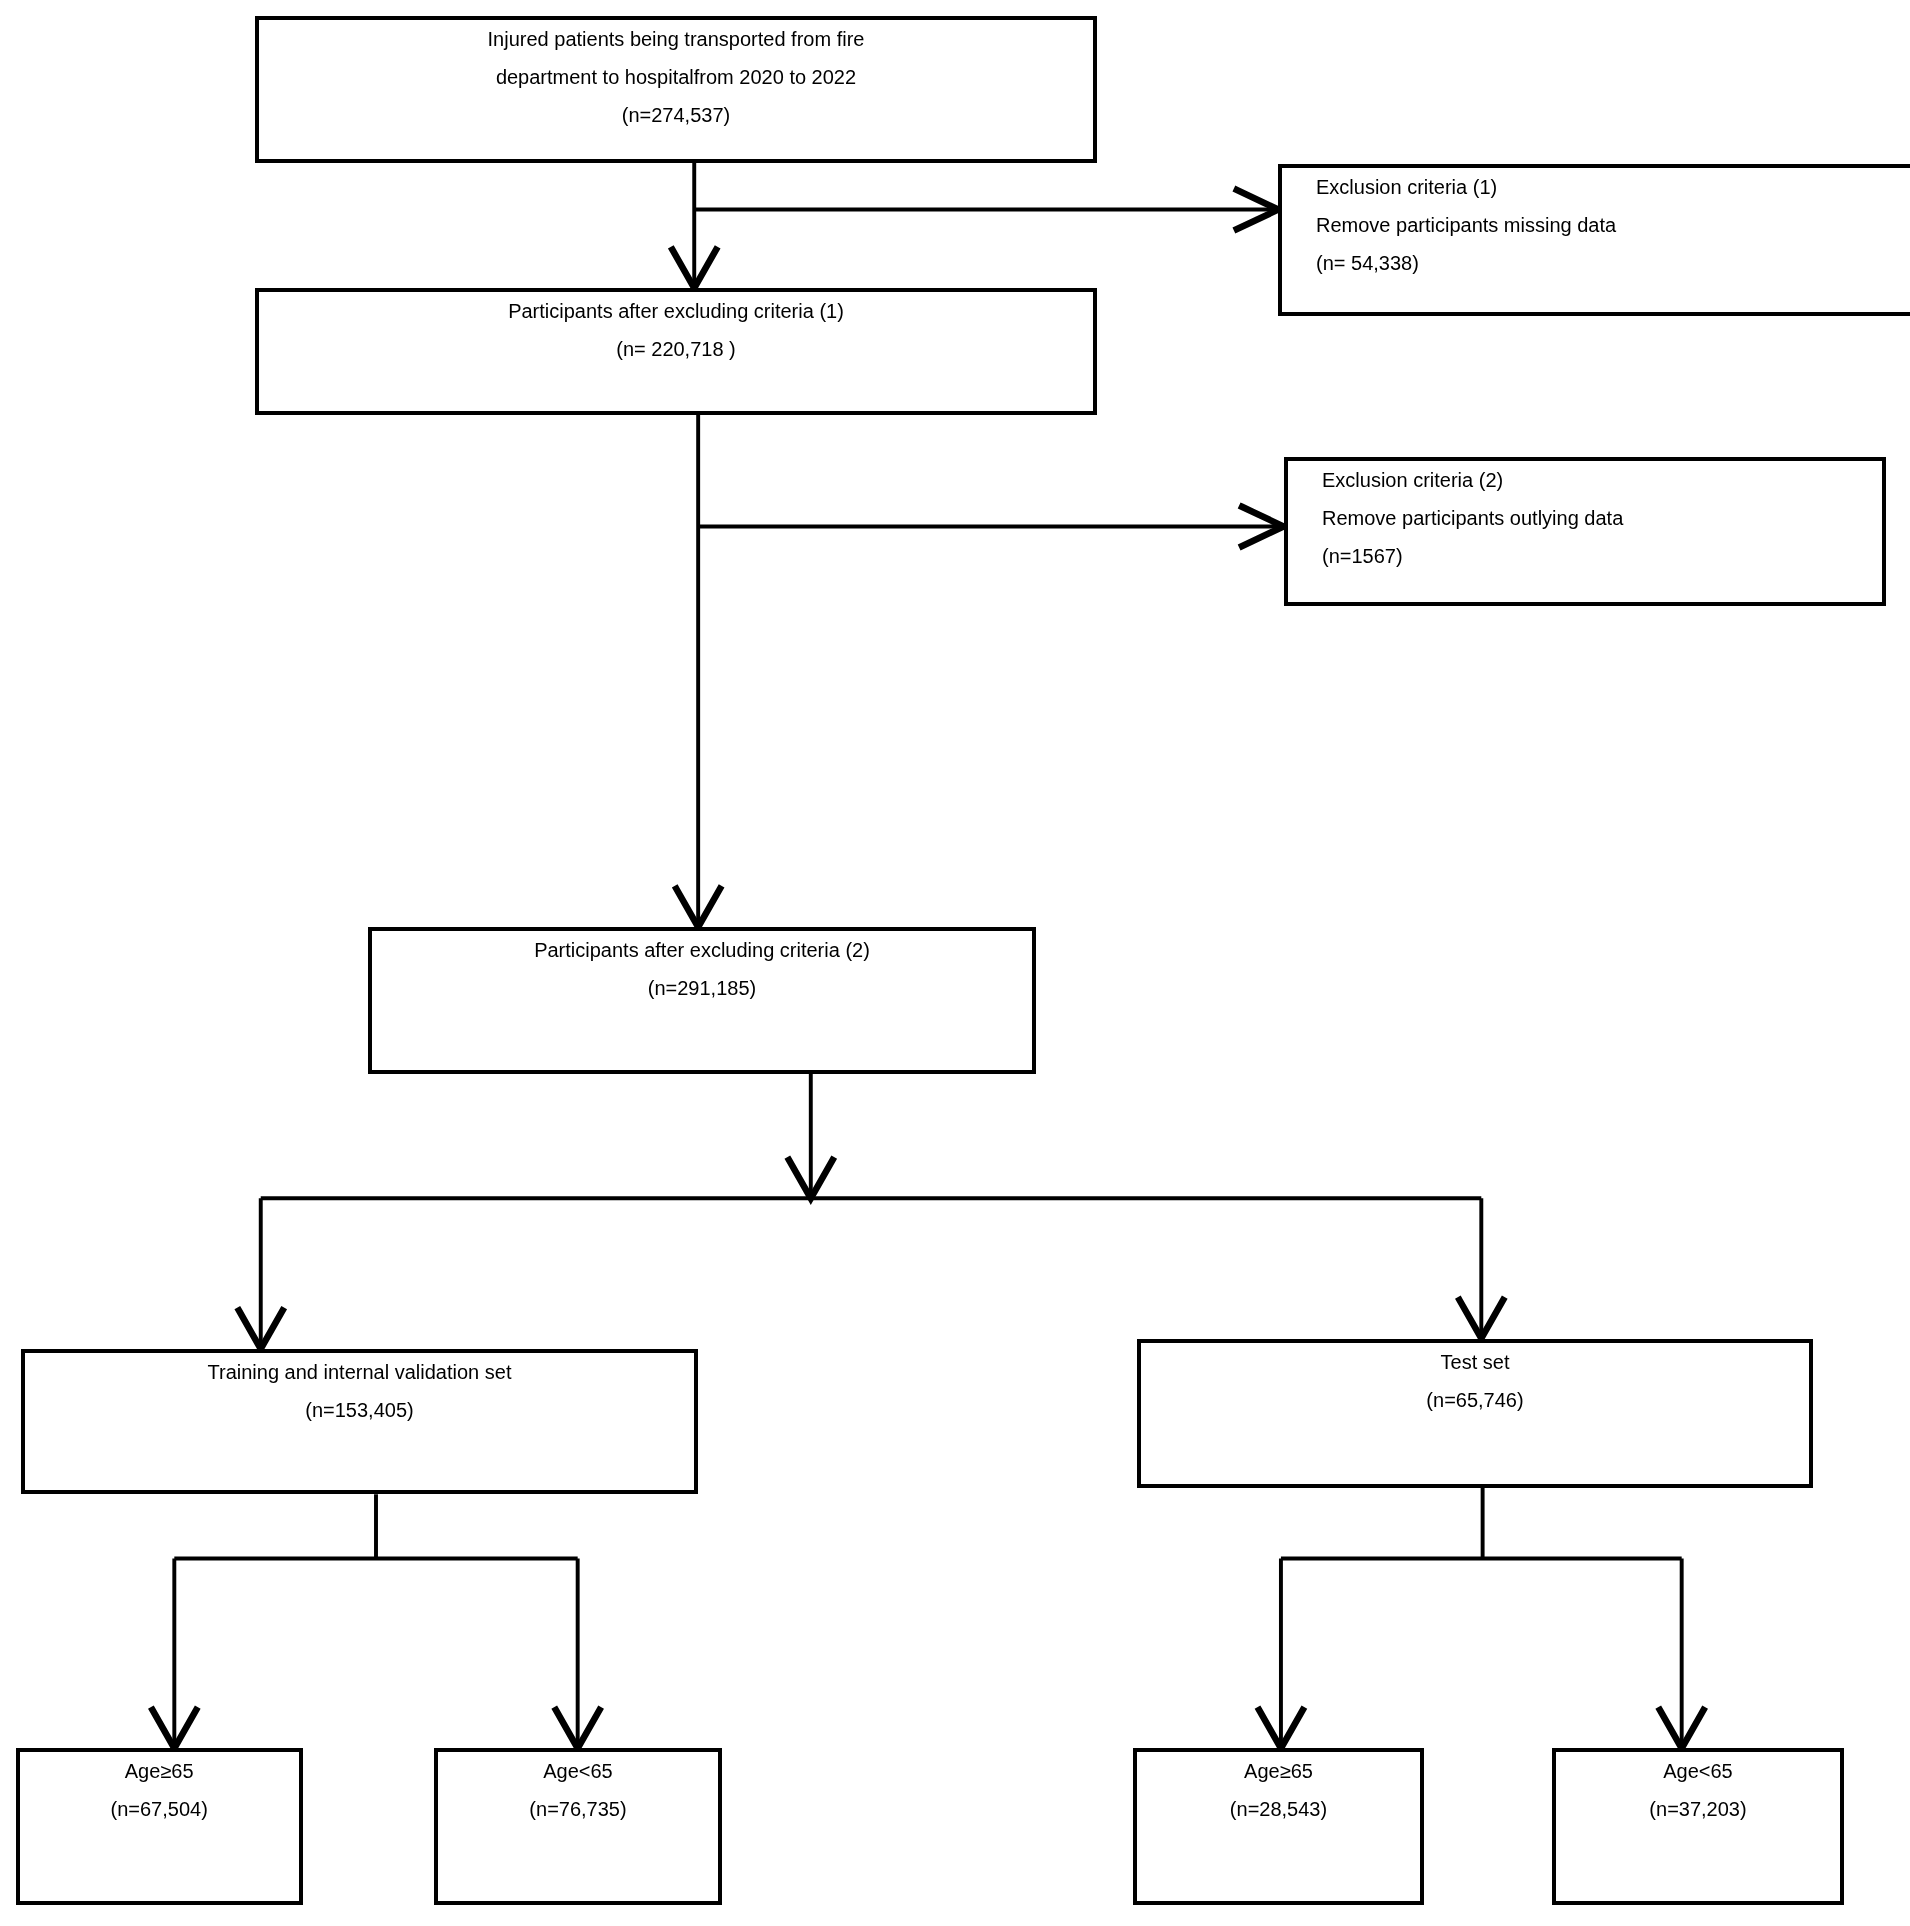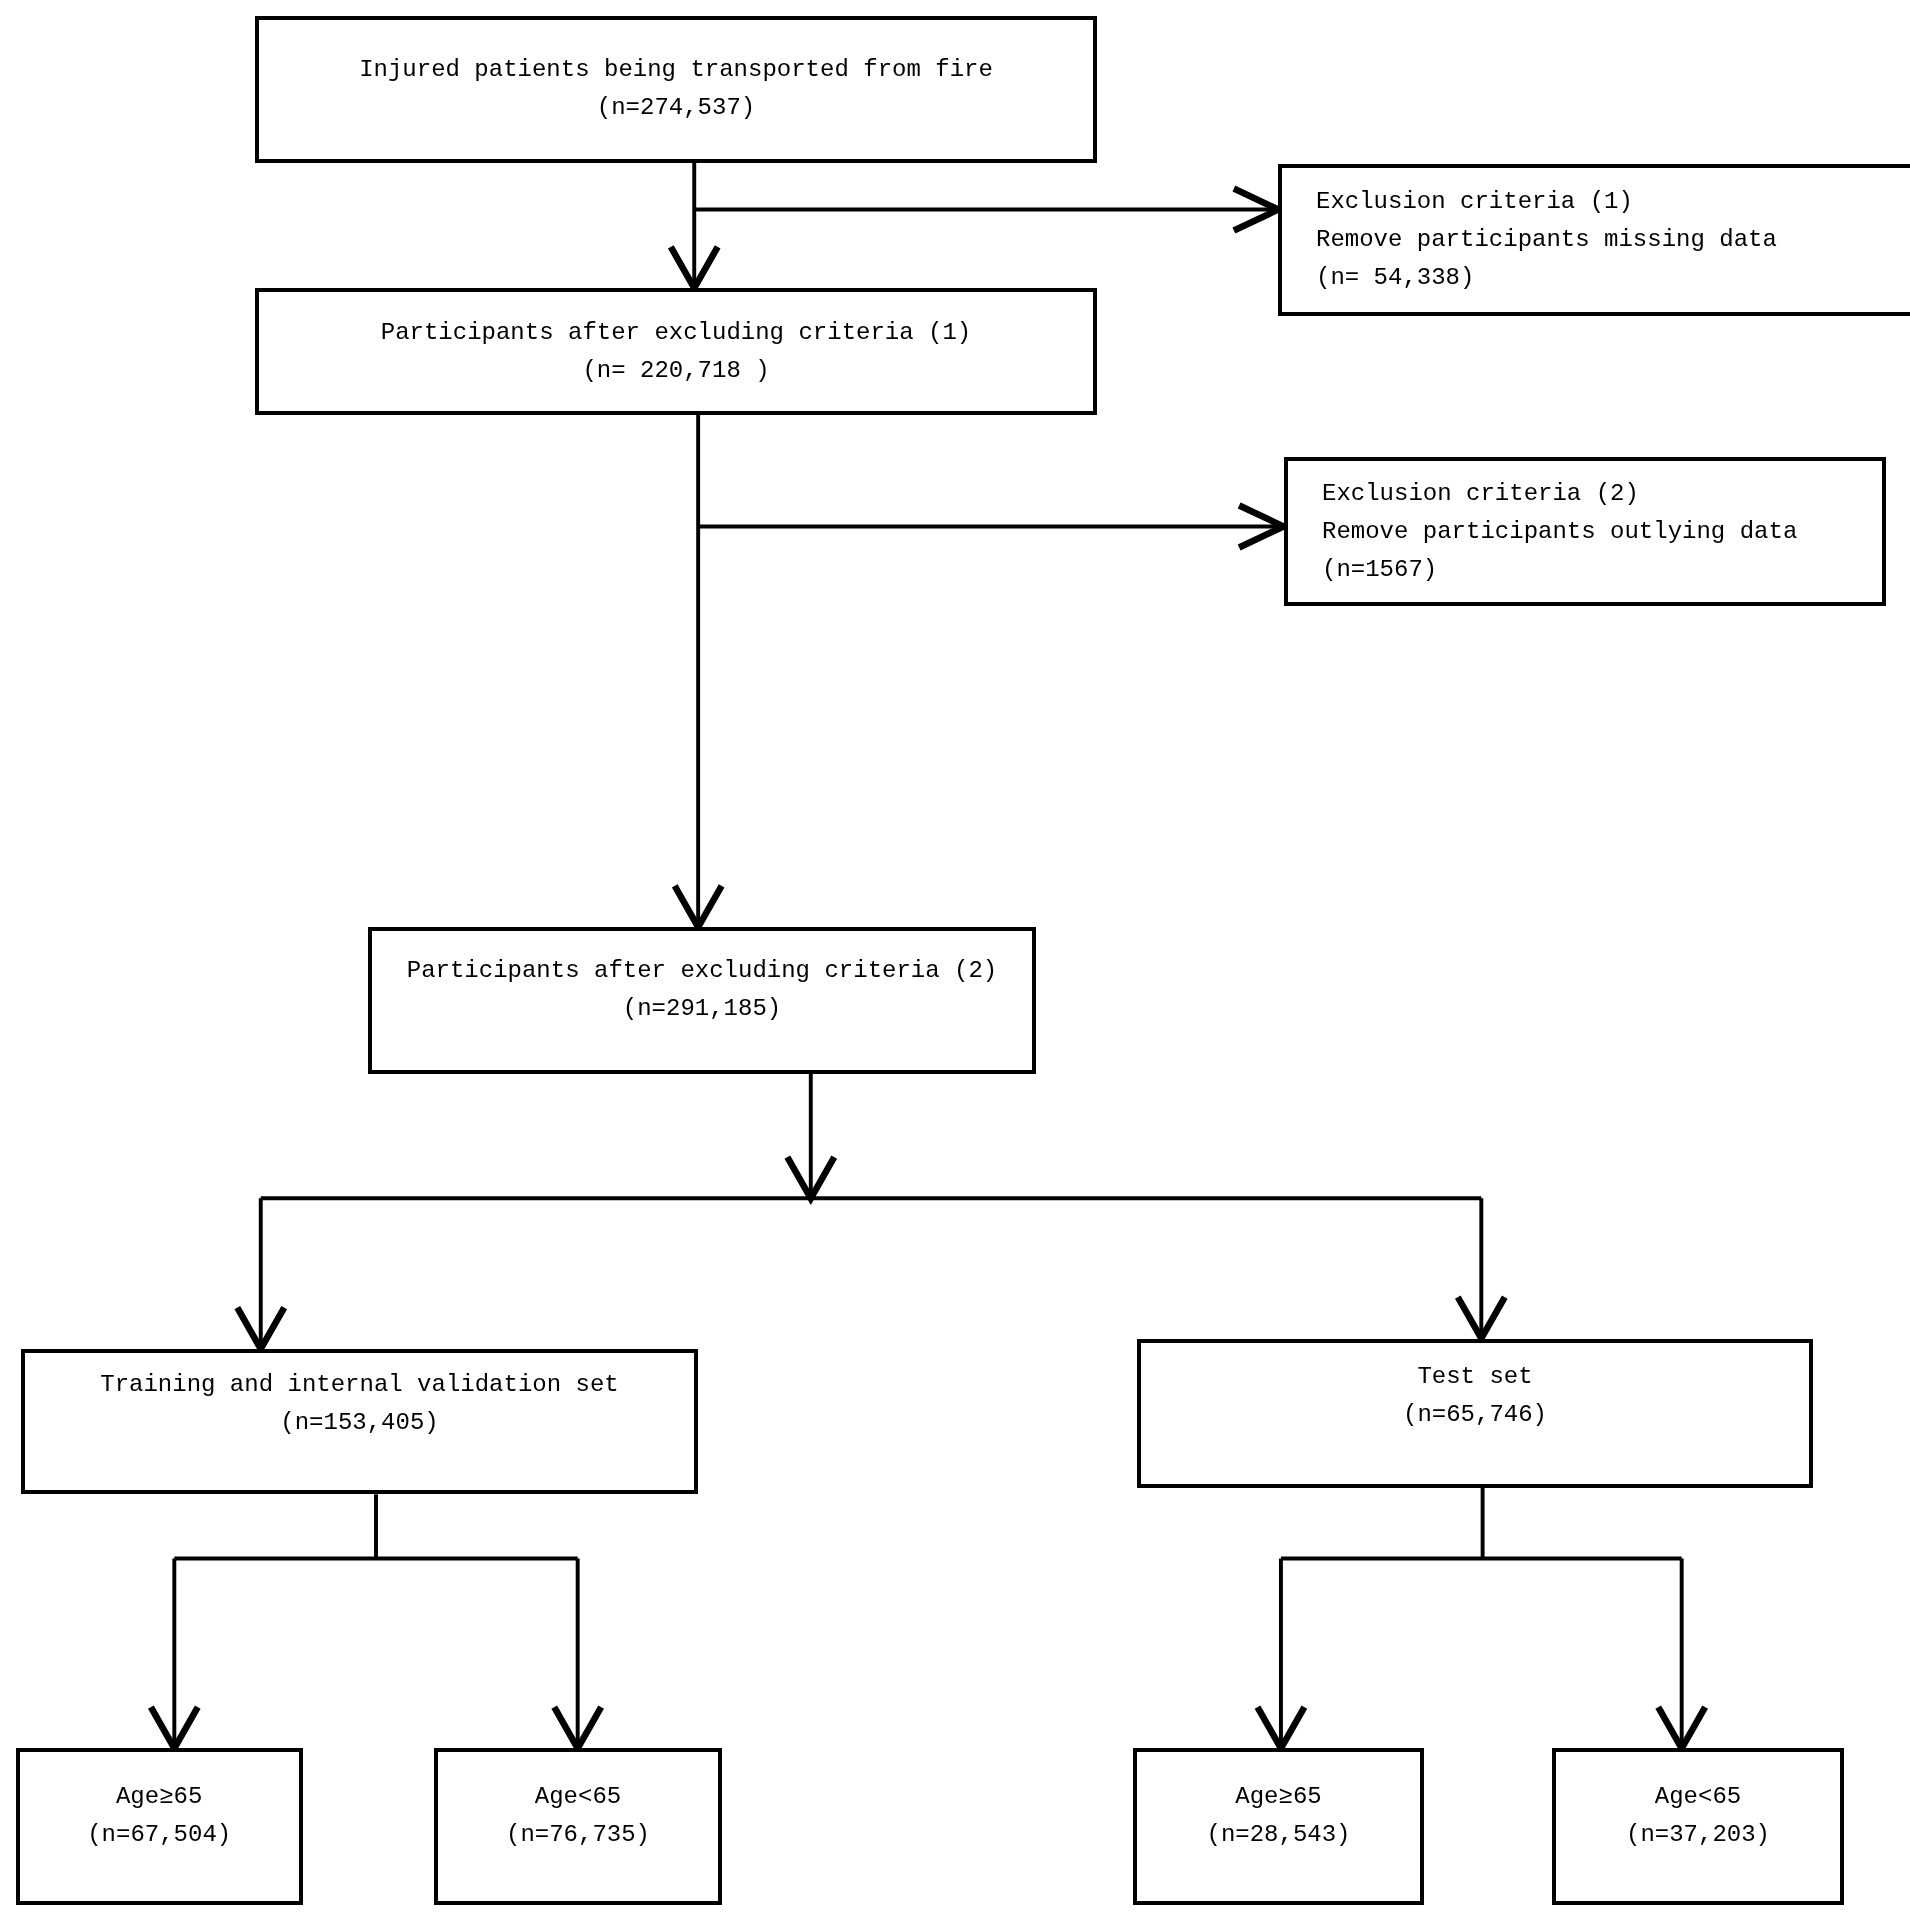--- a/index.html
+++ b/index.html
@@ -23,27 +23,25 @@
     height: 1926px;
     pointer-events: none;
   }
   .node {
     position: absolute;
     box-sizing: border-box;
     border: 4.8px solid #000000;
     background: #ffffff;
     display: flex;
     flex-direction: column;
-    justify-content: center;
     align-items: center;
     text-align: center;
-    font-size: 24px;
+    font-size: 20px;
     line-height: 38px;
     z-index: 2;
-    font-family: Liberation Mono, monospace;
   }
   .node .line {
     white-space: nowrap;
   }
   
   .node.left {
     align-items: flex-start;
     text-align: left;
     padding-left: 34px;
     padding-right: 8.7px;
@@ -111,20 +109,21 @@
     <path class="arrowhead" d="M547 3002 L597 3090 L647 3002"></path>
     <path class="arrowhead" d="M3343 2978 L3393 3066 L3443 2978"></path>
     <path class="arrowhead" d="M349 3917 L399 4005 L449 3917"></path>
     <path class="arrowhead" d="M1273 3917 L1323 4005 L1373 3917"></path>
     <path class="arrowhead" d="M2884 3917 L2934 4005 L2984 3917"></path>
     <path class="arrowhead" d="M3802 3917 L3852 4005 L3902 3917"></path>
   </svg>
 
   <div class="node n-source">
     <div class="line">Injured patients being transported from fire</div>
+    <div class="line">department to hospitalfrom 2020 to 2022</div>
     <div class="line">(n=274,537)</div>
   </div>
 
   <div class="node left n-excl1">
     <div class="line">Exclusion criteria (1)</div>
     <div class="line">Remove participants missing data</div>
     <div class="line">(n= 54,338)</div>
   </div>
 
   <div class="node n-part1">

